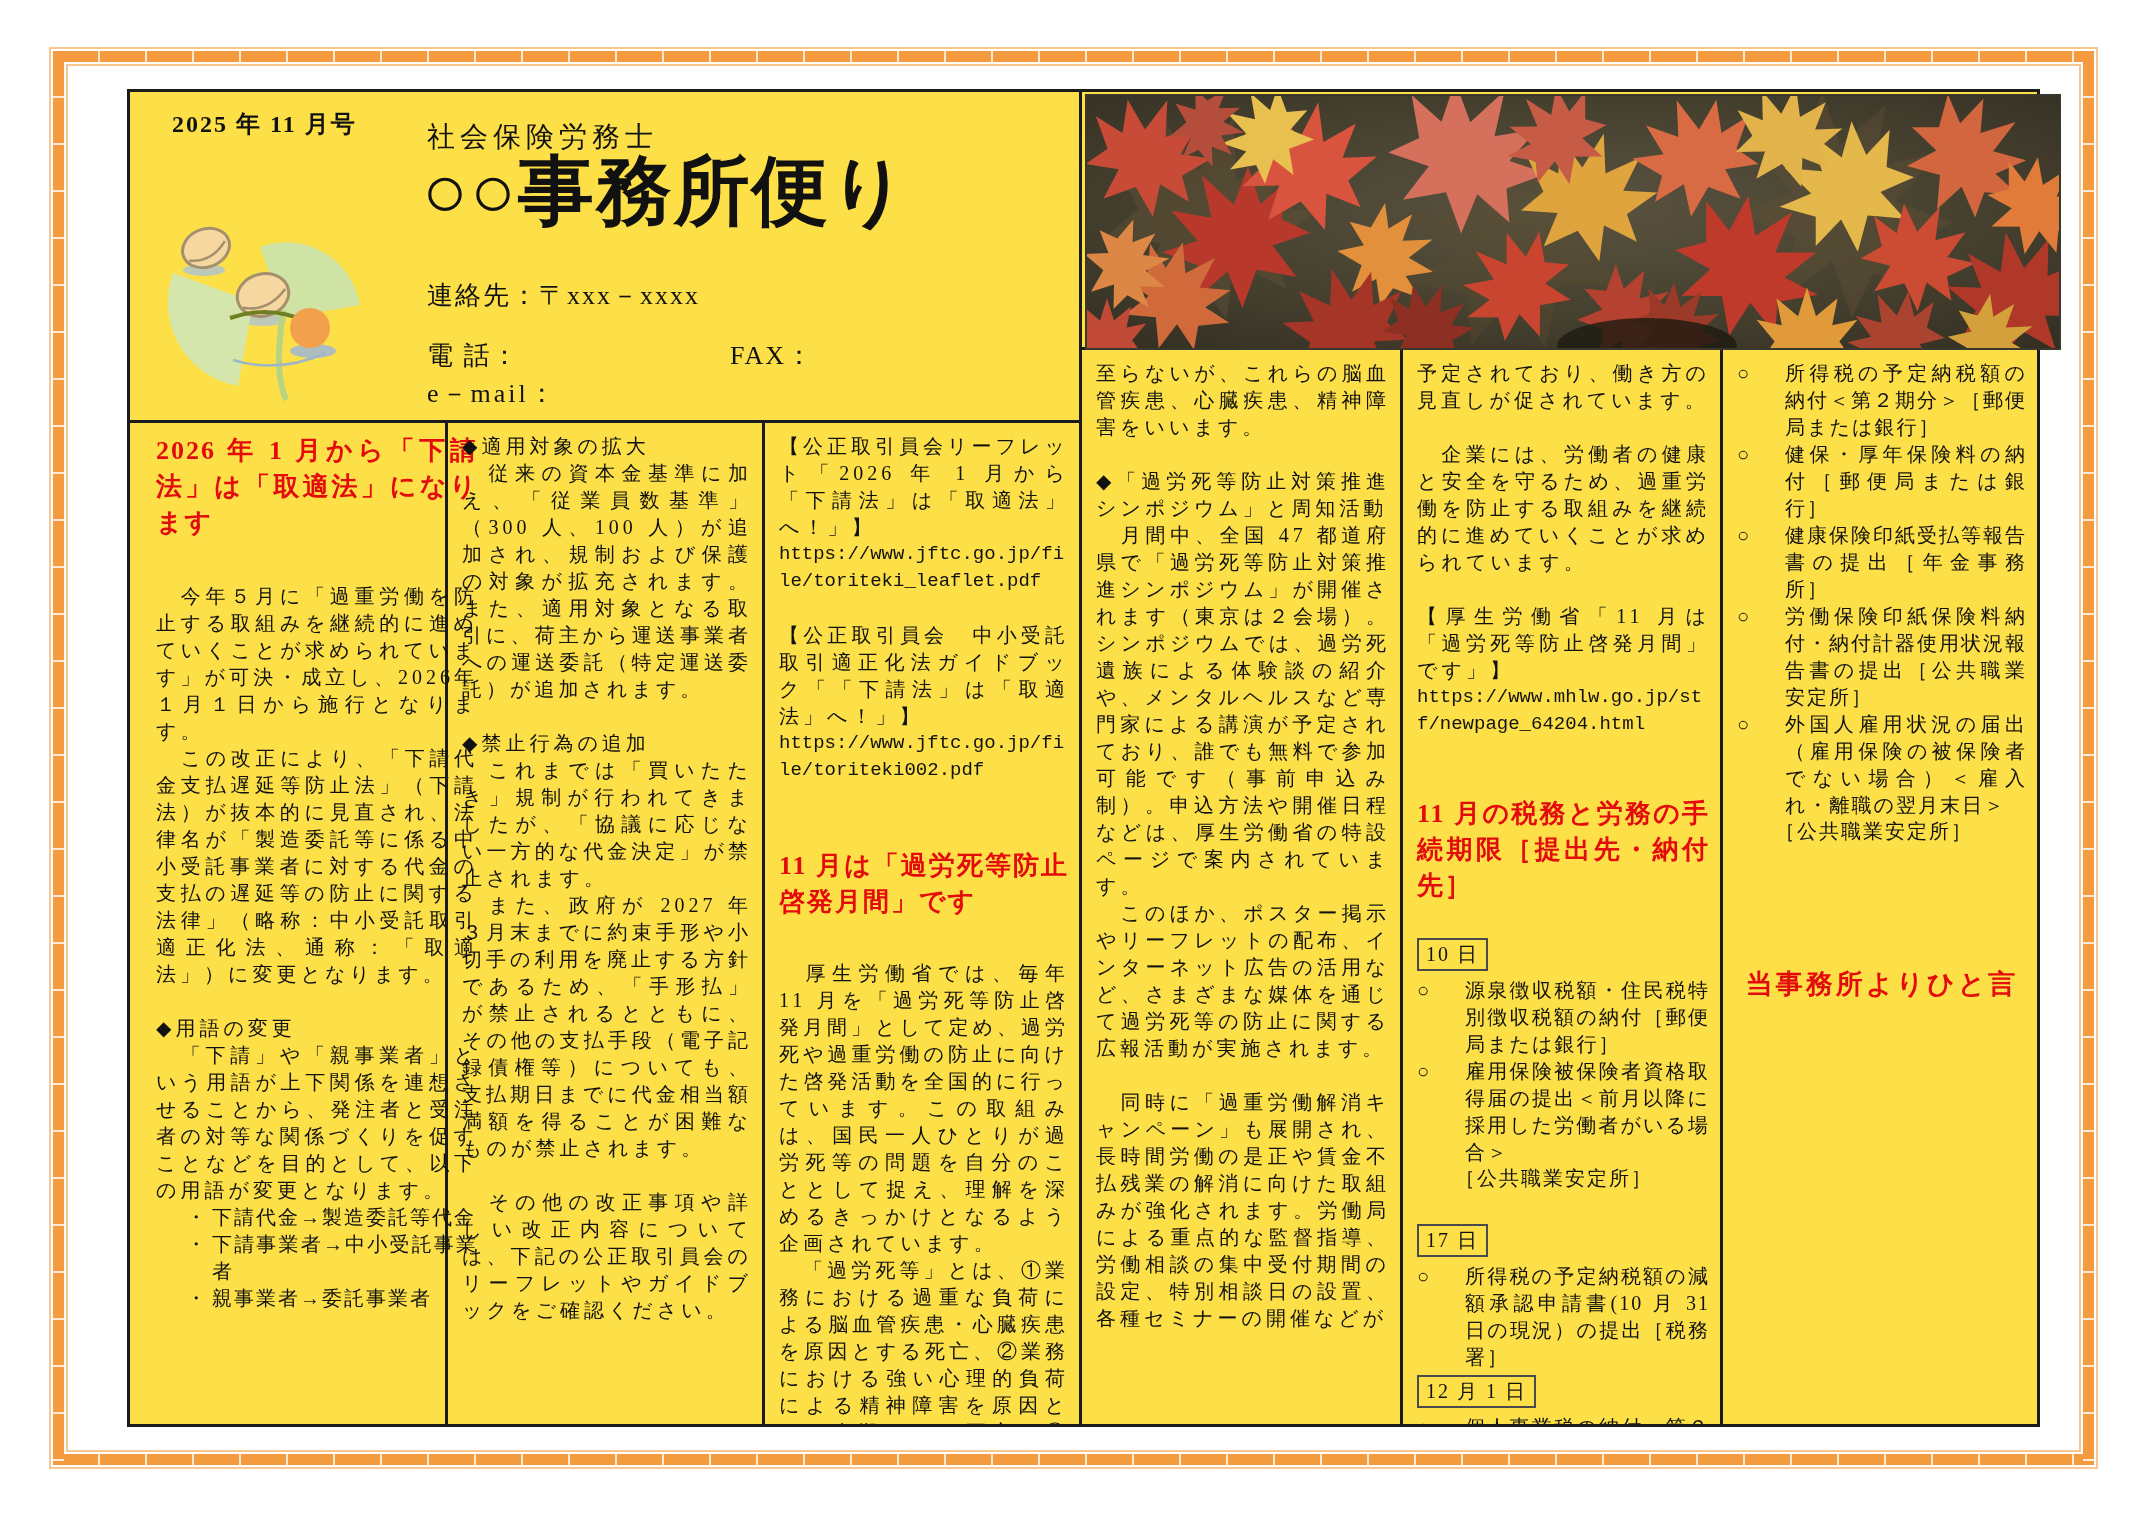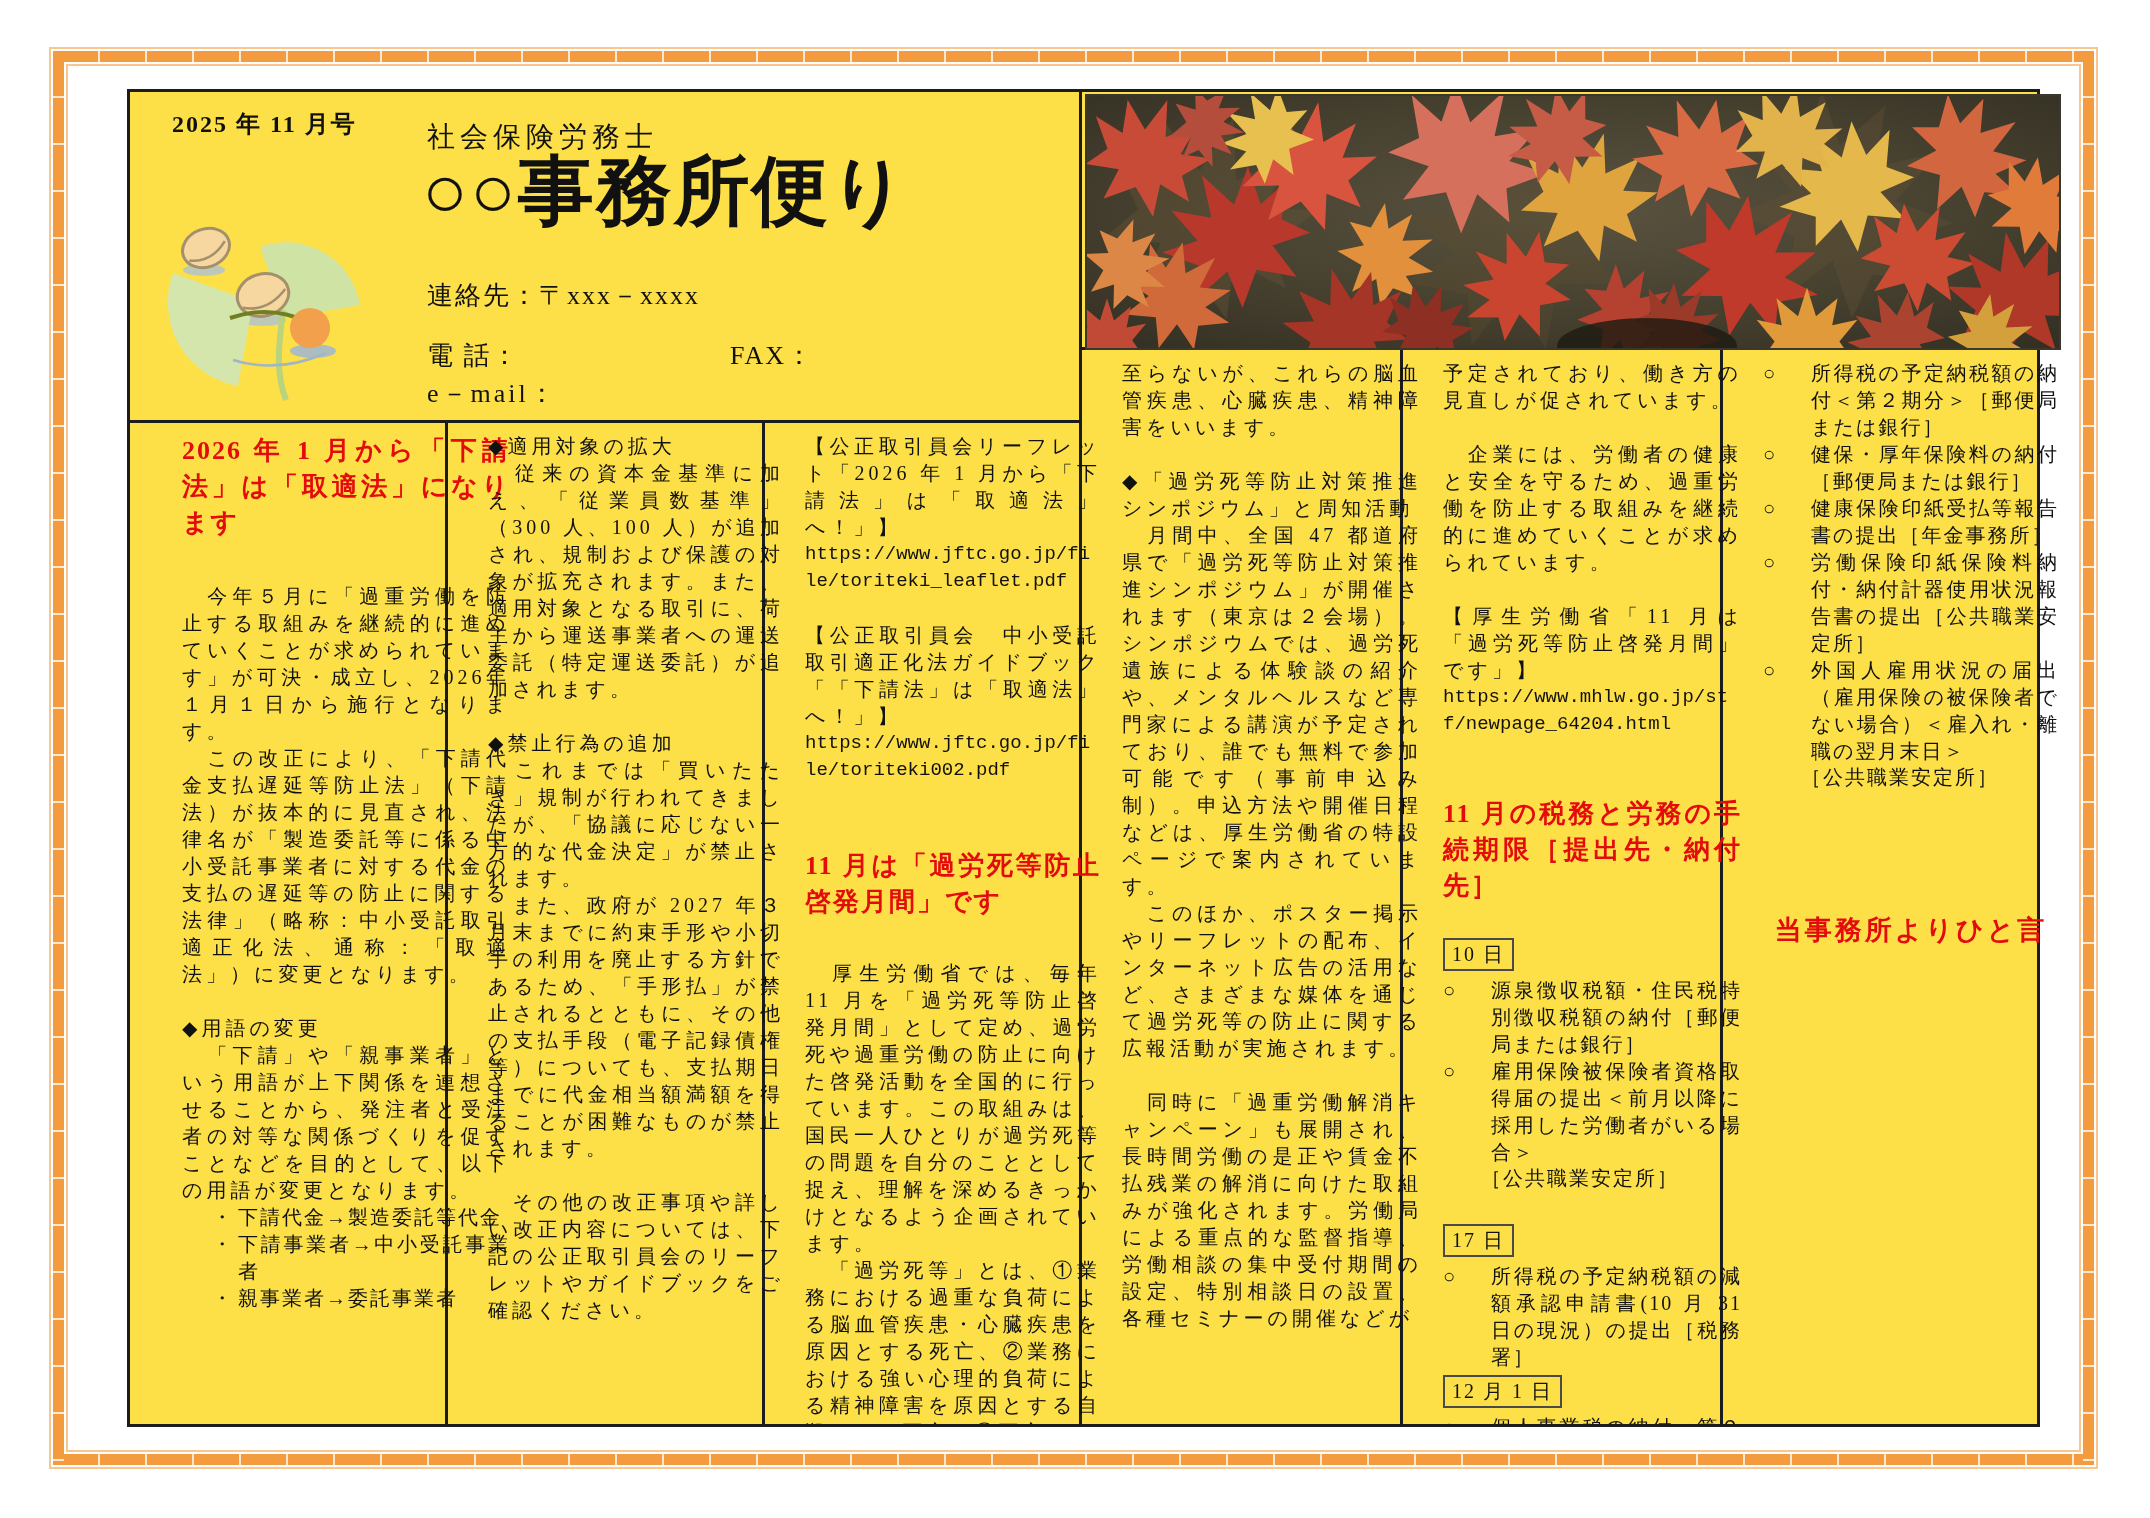--- a/index.html
+++ b/index.html
@@ -24,21 +24,21 @@
     border:3px solid #1c1c1c;box-sizing:border-box;background:#fde047;}
   .divider-main{position:absolute;left:949px;top:0;width:3px;height:100%;background:#1c1c1c;}
   .header-region{position:absolute;left:0;top:0;width:949px;height:328px;border-bottom:3px solid #1c1c1c;}
   .photo-region{position:absolute;left:952px;top:0;width:955px;height:255px;border-bottom:3px solid #1c1c1c;}
   .photo{position:absolute;left:3px;top:2px;width:972px;height:252px;border:2px solid #3a372c;display:block;}
 
   .vsep{position:absolute;width:3px;background:#1c1c1c;}
   .vsep.left{top:331px;bottom:0;}
   .vsep.right{top:258px;bottom:0;}
 
-  .col{position:absolute;bottom:0;overflow:hidden;box-sizing:border-box;padding:10px 10px 0 8px;margin-left:32px;}
+  .col{position:absolute;bottom:0;overflow:hidden;box-sizing:border-box;padding:10px 10px 0 14px;}
   .col.lft{top:331px;}
   .col.rgt{top:258px;}
 
   
   .body{font-size:20px;line-height:27px;letter-spacing:4px;text-align:justify;margin:0;}
   .redh{color:#e30b0b;font-weight:bold;font-size:26px;line-height:36px;letter-spacing:2px;text-align:justify;margin:0;}
   .url{font-family:"Liberation Mono","DejaVu Sans Mono",monospace;font-size:19px;line-height:27px;
     letter-spacing:0;word-break:break-all;margin:0;text-align:left;}
   .gap{height:27px;}
 

